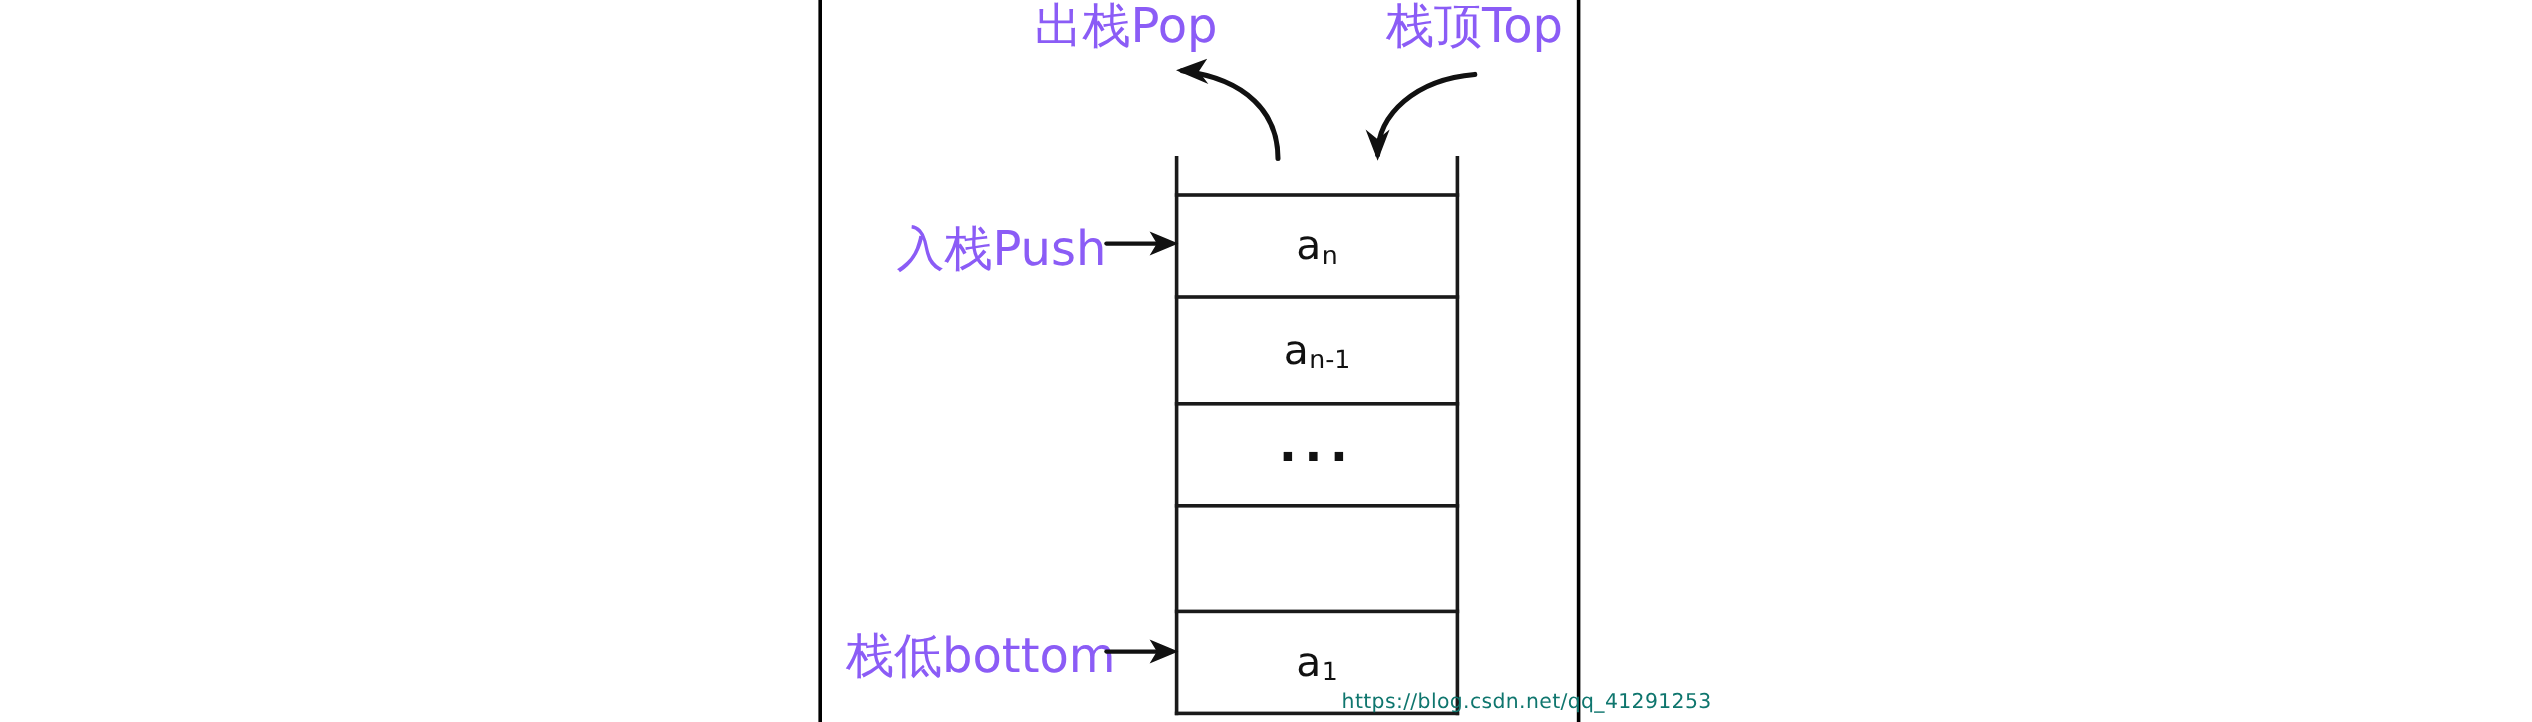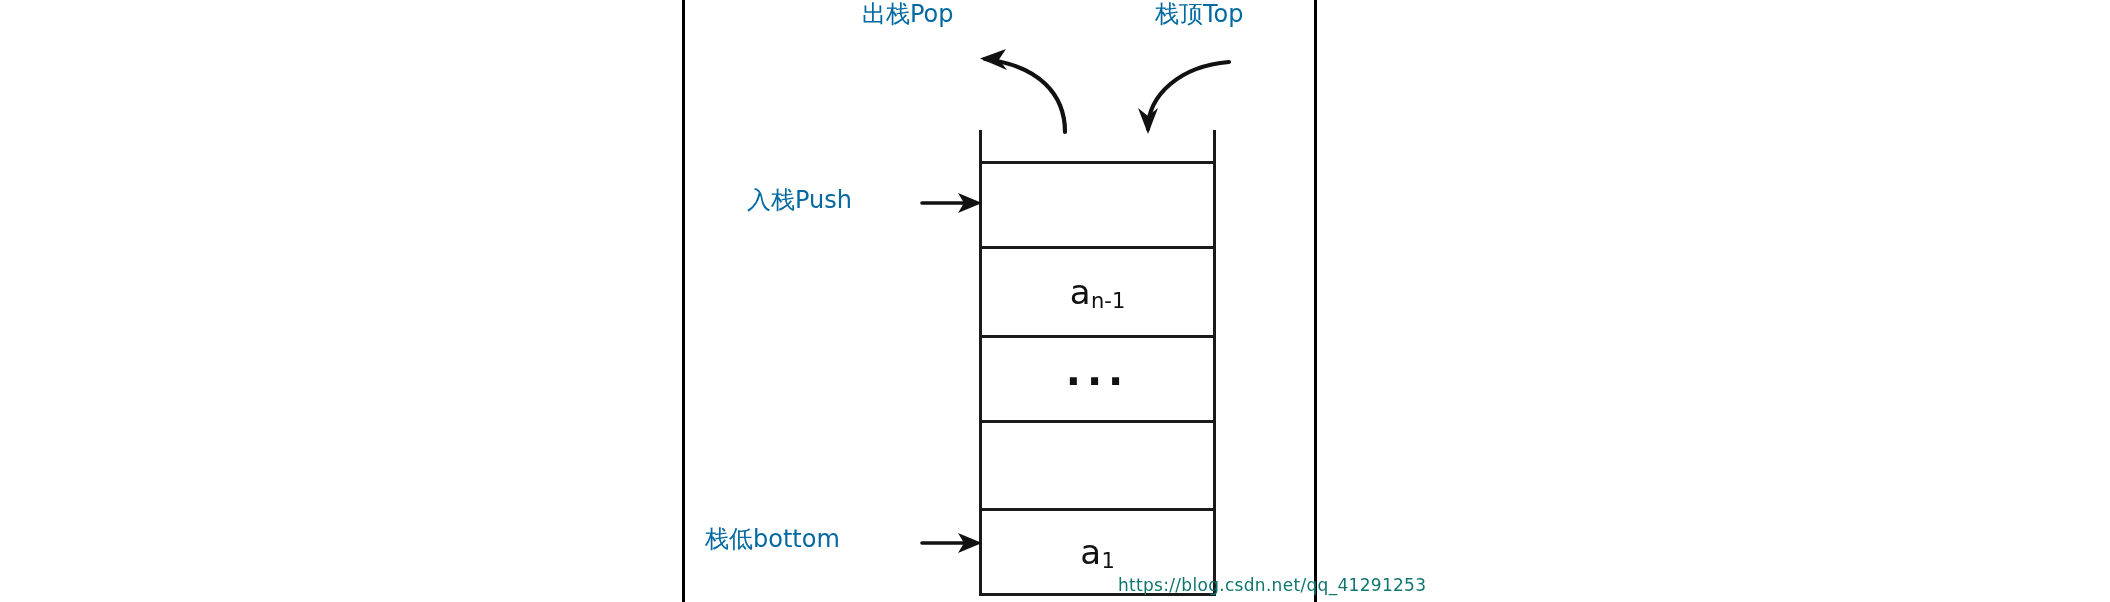--- a/index.html
+++ b/index.html
@@ -88,23 +88,23 @@
     color: #111111;
     line-height: 1;
     position: relative;
     top: -8px;
   }
 
   
   .label {
     position: absolute;
     white-space: nowrap;
-    color: #0369a1;
-    font-family: "DejaVu Sans", "Liberation Sans", sans-serif;
-    font-size: 24px;
+    color: #8b5cf6;
+    font-family: "DejaVu Sans", "Liberation Sans", sans-serif;
+    font-size: 40px;
     line-height: 1;
   }
   .label-pop    { left: 862px;  top: 2px;   }
   .label-push   { left: 1155px; top: 2px;   }
   .label-top    { left: 747px;  top: 188px; }
   .label-bottom { left: 705px;  top: 527px; }
 
   
   .overlay {
     position: absolute;
@@ -135,20 +135,25 @@
   <div class="frame-rule left"></div>
   <div class="frame-rule right"></div>
 
   <div class="stack">
     <div class="stack-wall left"></div>
     <div class="stack-wall right"></div>
 
     <div class="cell" style="top:0px; height:31px; border-top:none;"></div>
     <div class="cell-bottom-rule" style="top:31px;"></div>
 
+    <div class="cell" style="top:34px; height:82px; border-top:none;">
+      <span class="cell-label">
+        <span>a</span><sub>n</sub>
+      </span>
+    </div>
     <div class="cell-bottom-rule" style="top:116px;"></div>
 
     <div class="cell" style="top:119px; height:86px; border-top:none;justify-content:center;">
       <span class="cell-label">
         <span>a</span><sub>n-1</sub>
       </span>
     </div>
     <div class="cell-bottom-rule" style="top:205px;"></div>
 
     <div class="cell" style="top:208px; height:82px; border-top:none;">

